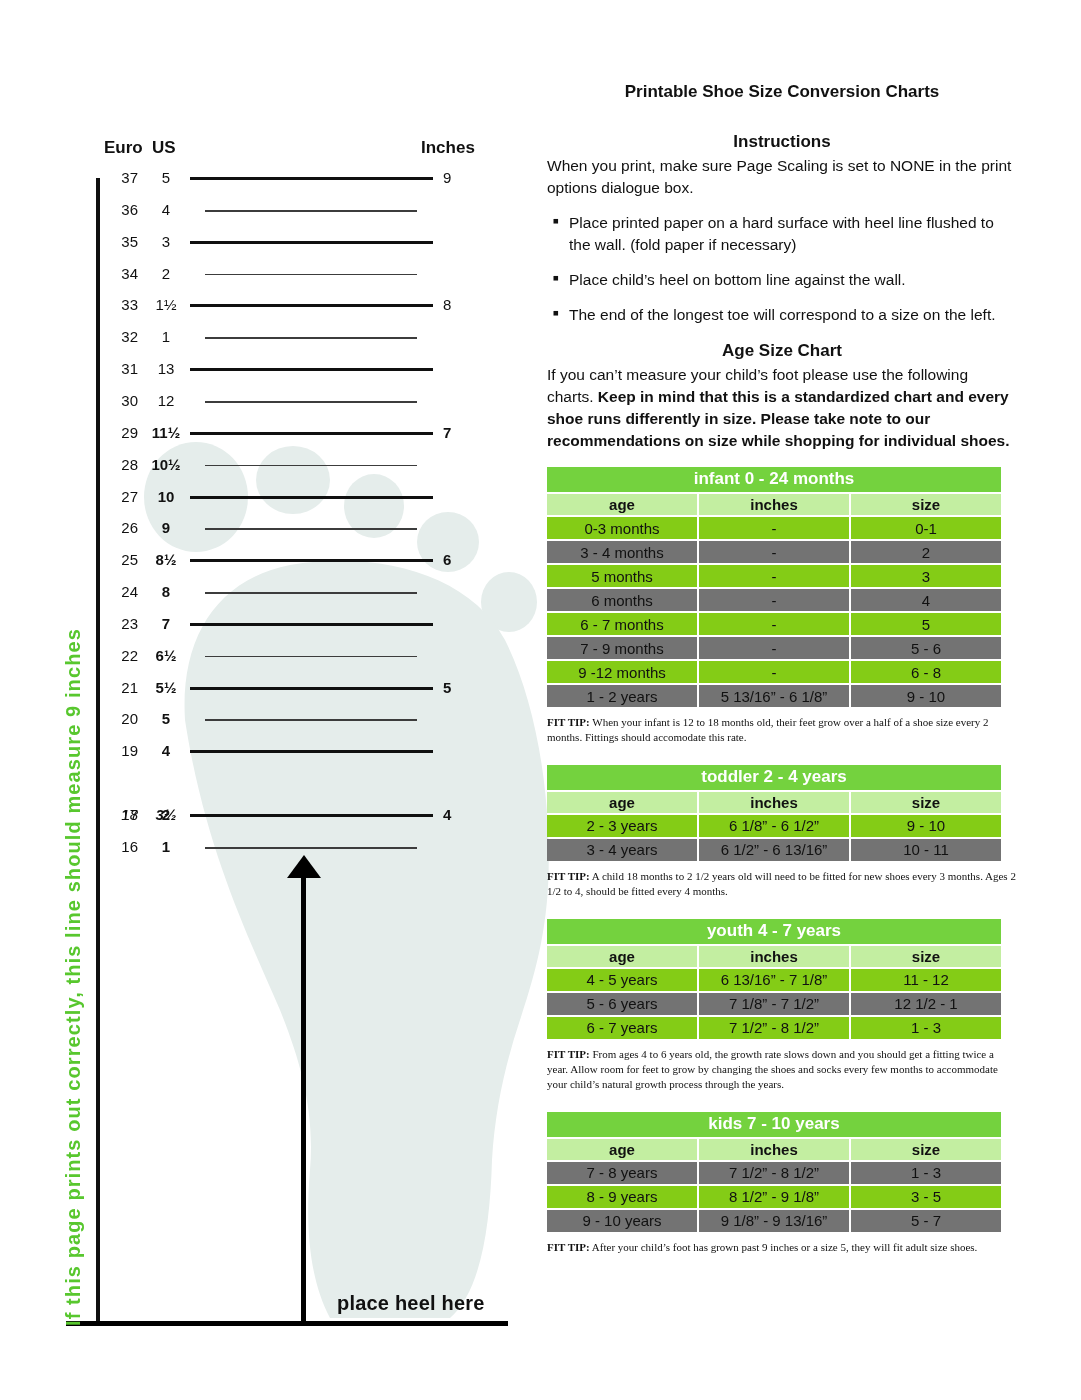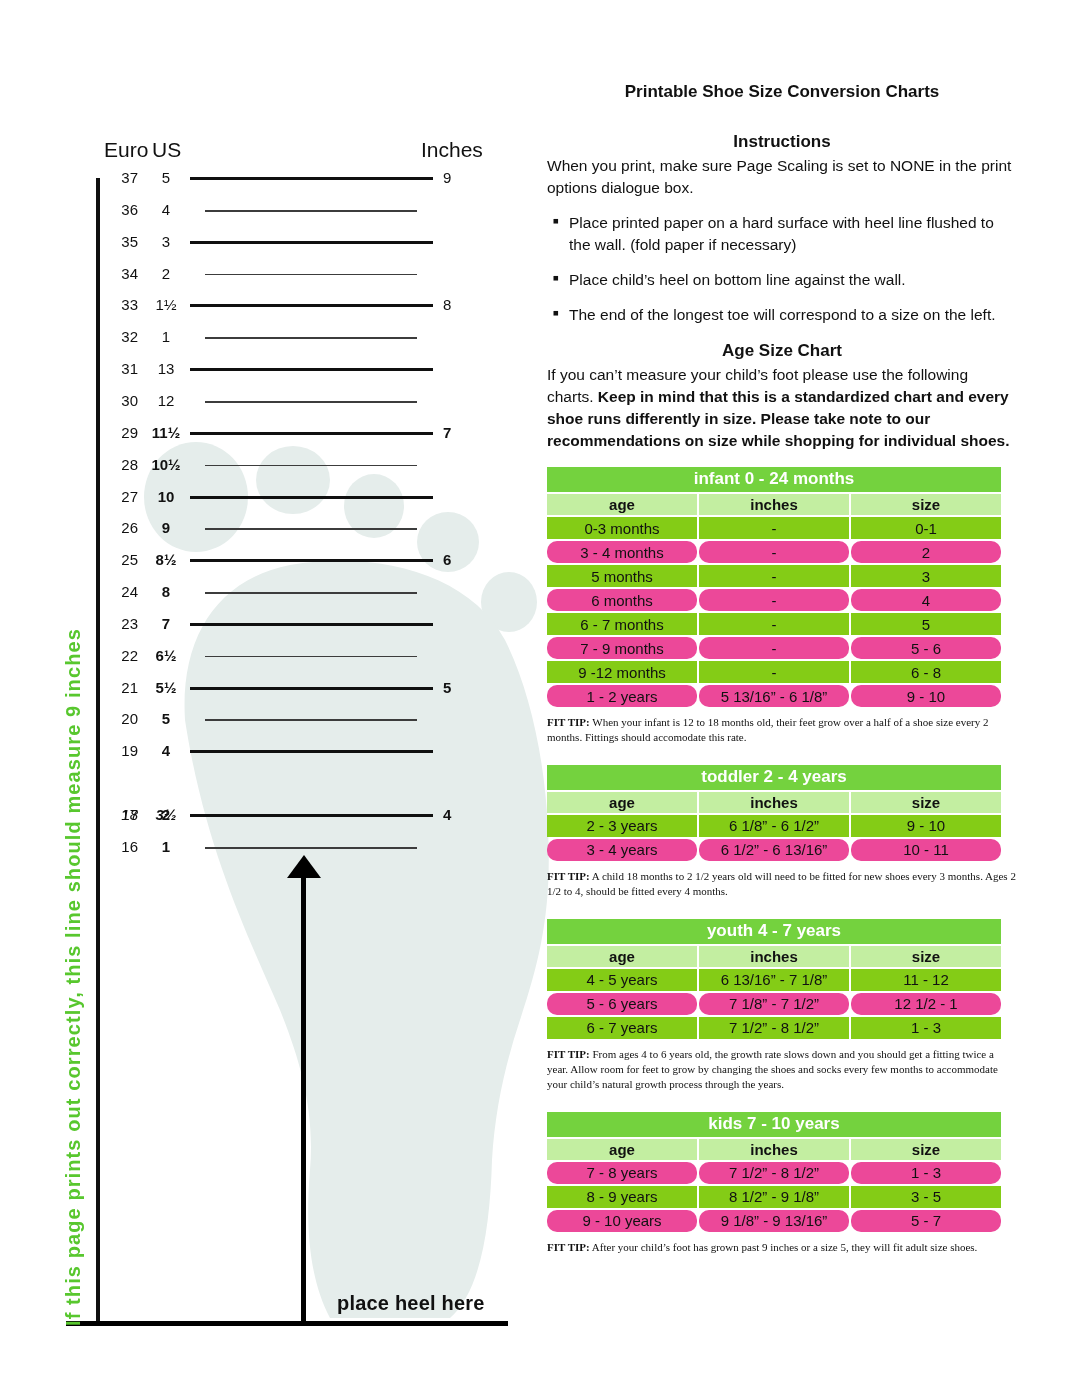--- a/index.html
+++ b/index.html
@@ -2,21 +2,21 @@
 <html><head>
 <meta charset="utf-8">
 <style>
   html,body{margin:0;padding:0;background:#ffffff;}
   .page{
     position:relative;width:1081px;height:1400px;background:#ffffff;overflow:hidden;
     font-family:"Liberation Sans","DejaVu Sans",sans-serif;color:#111;
   }
   
   .foot-svg{position:absolute;left:120px;top:420px;}
-  .ruler-head{position:absolute;top:138px;font-size:21px;font-weight:normal;}
+  .ruler-head{position:absolute;top:138px;font-size:17px;font-weight:bold;}
   .ruler-head.euro{left:104px;}
   .ruler-head.us{left:152px;}
   .ruler-head.inches{left:421px;}
   .spine{position:absolute;left:96px;top:178px;width:4px;height:1148px;background:#101010;}
   .ruler-row{position:absolute;left:0;width:490px;height:24px;line-height:24px;font-size:15px;}
   .ruler-row .euro{position:absolute;left:100px;width:38px;text-align:right;}
   .ruler-row .us{position:absolute;left:143px;width:46px;text-align:center;}
   .ruler-row .us.b, .ruler-row .inch.b{font-weight:bold;}
   .ruler-row .rline{position:absolute;}
   .ruler-row .rline.thick{left:190px;width:243px;top:11px;height:3px;background:#101010;}
@@ -35,21 +35,21 @@
   .sec-head{font-size:17px;font-weight:bold;text-align:center;margin:15px 0 3px 0;}
   .body-p{font-size:15.5px;line-height:1.42;margin:0 0 13px 0;}
   .bullets{margin:2px 0 4px 0;}
   .bullet{position:relative;padding-left:22px;margin-bottom:13px;font-size:15.5px;line-height:1.42;}
   .bullet .marker{position:absolute;left:6px;top:4px;font-size:9.5px;line-height:1;}
   table.sizes{width:458px;border-collapse:separate;border-spacing:2px;margin:4px 0 0 -2px;}
   table.sizes th.band{background:#74d23e;color:#fff;font-size:17px;font-weight:bold;padding:2px 0 3px 0;text-align:center;}
   table.sizes th.colh{background:#c3eea1;font-size:15px;font-weight:bold;padding:2px 0;text-align:center;width:33.3%;}
   table.sizes td{font-size:15px;text-align:center;padding:2.5px 0;}
   table.sizes td.light{background:#84cc16;}
-  table.sizes td.dark{background:#ec4899;border-radius:10px;}
+  table.sizes td.dark{background:#737373;}
   .fittip{font-size:11px;line-height:1.4;margin:6px 0 17px 0;font-family:Liberation Serif, serif;}
   .fittip b{font-weight:bold;}
 </style>
 </head>
 <body>
 
 <div class="page">
 
   <svg class="foot-svg" width="460" height="910" viewBox="120 420 460 910" aria-hidden="true">
     <g fill="#e5edeb">

